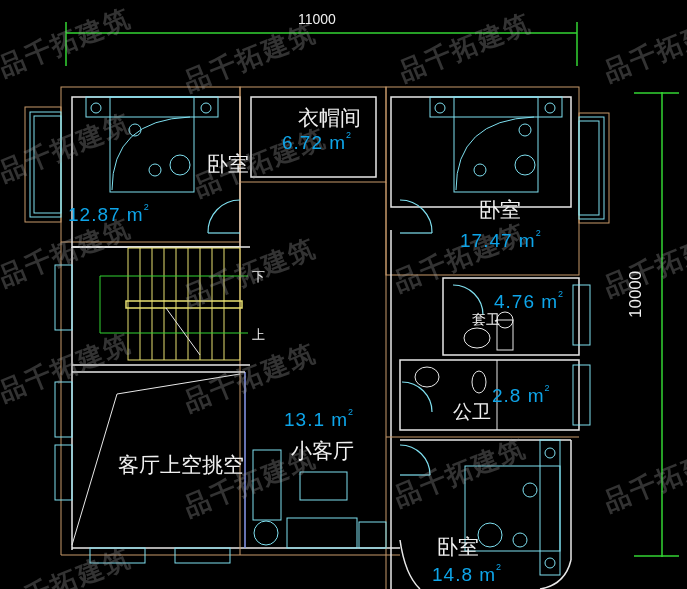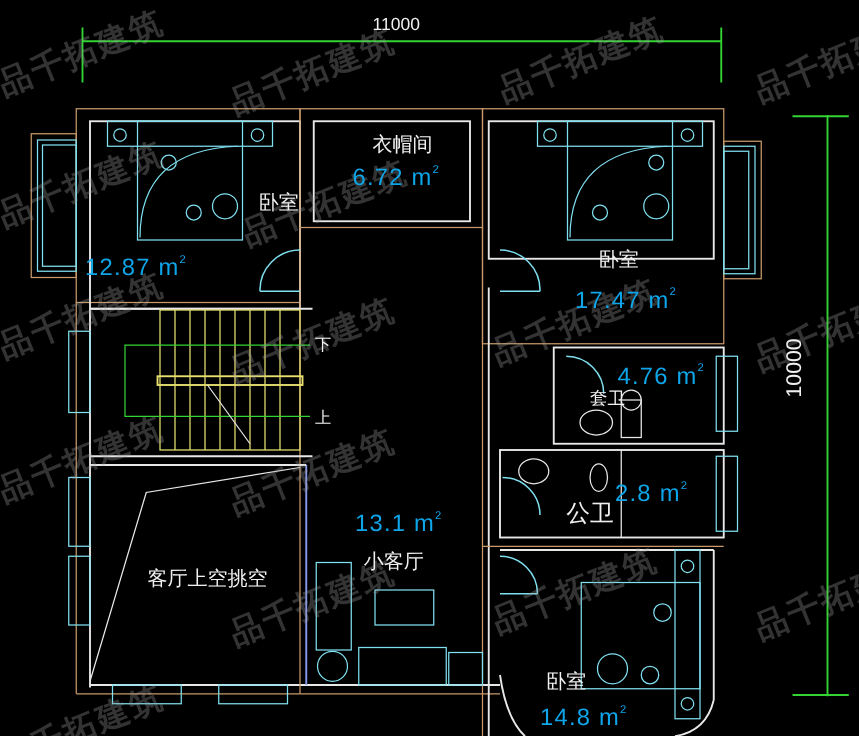--- a/index.html
+++ b/index.html
@@ -1,18 +1,18 @@
 <!DOCTYPE html>
 <html><head>
 <meta charset="utf-8">
 <style>
   html,body{margin:0;padding:0;background:#000;}
   body{width:687px;height:589px;overflow:hidden;position:relative;font-family:"DejaVu Sans",sans-serif;}
   #plan{position:absolute;left:0;top:0;width:687px;height:589px;}
-  .lbl{position:absolute;color:#f0f0f0;font-size:16px;line-height:1;white-space:nowrap;font-family:"DejaVu Sans",sans-serif;}
+  .lbl{position:absolute;color:#f0f0f0;font-size:21px;line-height:1;white-space:nowrap;font-family:"DejaVu Sans",sans-serif;}
   .area{position:absolute;color:#0ea5e9;font-size:19px;line-height:1;white-space:nowrap;font-family:"Liberation Sans",sans-serif;letter-spacing:1px;}
   .area sup{font-size:9px;vertical-align:top;position:relative;top:-2px;}
   .dim{position:absolute;color:#f0f0f0;font-size:15px;line-height:1;font-family:"Liberation Sans",sans-serif;}
   .wm{position:absolute;color:rgba(160,160,160,0.32);font-size:26px;font-weight:bold;transform:rotate(-22deg);white-space:nowrap;letter-spacing:2px;font-family:"DejaVu Sans",sans-serif;pointer-events:none;}
 </style>
 </head>
 <body>
 
 <svg id="plan" viewBox="0 0 687 589" xmlns="http://www.w3.org/2000/svg">
 

